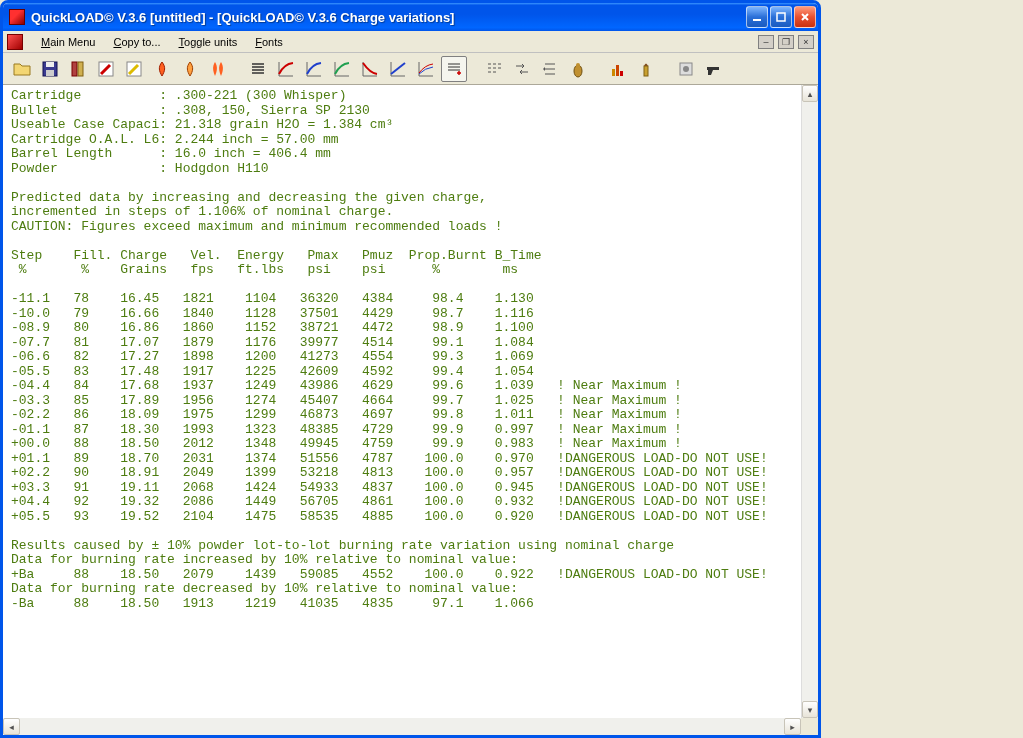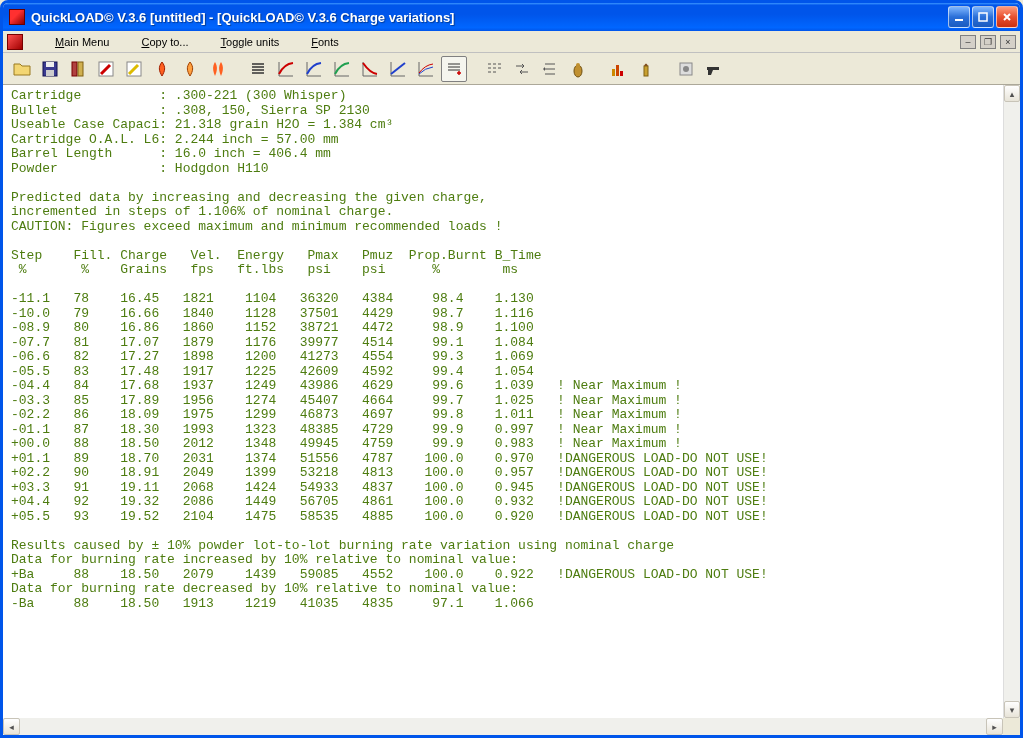--- a/index.html
+++ b/index.html
@@ -3,21 +3,21 @@
   <meta charset="utf-8">
   <style>
     * { box-sizing: border-box; margin: 0; padding: 0; }
     body {
       font-family: Tahoma, sans-serif;
       font-size: 11px;
       background: #ece9d8;
       overflow: hidden;
     }
     .window {
-      width: 1023px;
+      width: 821px;
       height: 738px;
       border: 3px solid #0055ea;
       border-radius: 8px 8px 0 0;
       display: flex;
       flex-direction: column;
       background: #ece9d8;
       overflow: hidden;
     }
     .titlebar {
       height: 28px;
@@ -53,21 +53,21 @@
     }
     .win-btn svg { width: 12px; height: 12px; }
 
     .menubar {
       height: 22px;
       background: #ece9d8;
       display: flex;
       align-items: center;
       padding: 0 4px;
       border-bottom: 1px solid #c0c0c0;
-      gap: 16px;
+      gap: 2px;
     }
     .menubar-icon {
       width: 16px; height: 16px;
       background: linear-gradient(135deg,#ff5050,#a00000);
       margin-right: 8px;
       border: 1px solid #700;
     }
     .menu-item {
       padding: 2px 8px;
       font-size: 11px;

